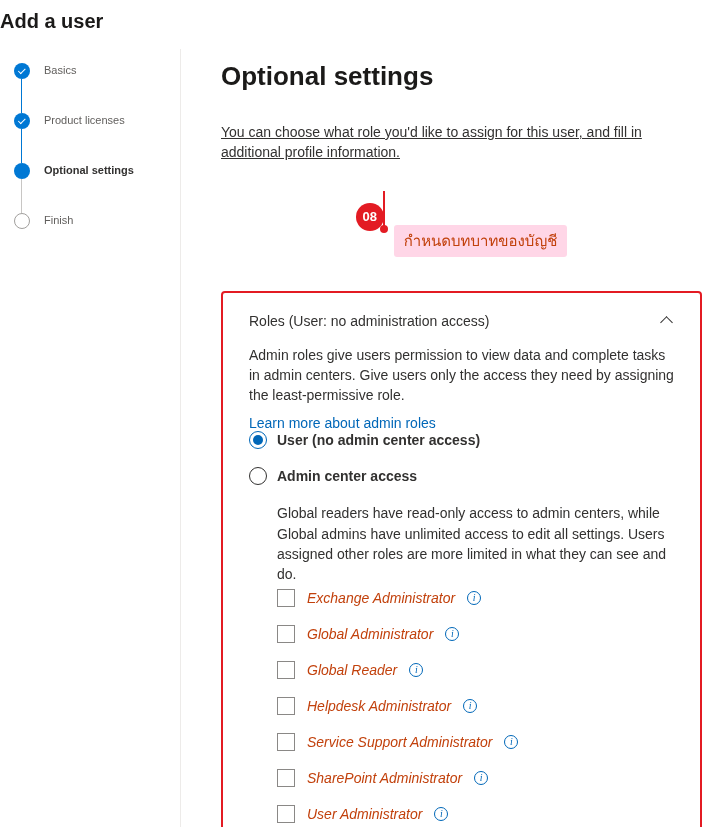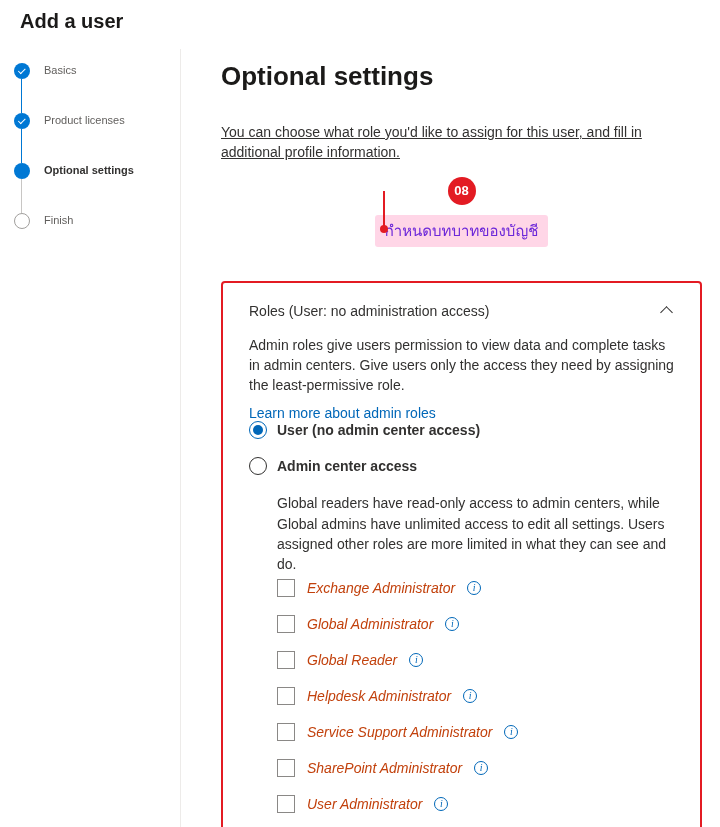--- a/index.html
+++ b/index.html
@@ -6,21 +6,21 @@
     body {
       font-family: "Segoe UI", -apple-system, sans-serif;
       font-size: 14px;
       color: #323130;
       background: #fff;
       width: 720px;
     }
     .page-title {
       font-size: 20px;
       font-weight: 700;
-      padding: 10px 20px 16px;
+      padding: 10px 0 16px;
       color: #1b1a19;
     }
     .layout {
       display: flex;
     }
     .stepper {
       width: 180px;
       padding: 14px 12px 0 14px;
       position: relative;
     }
@@ -93,37 +93,37 @@
       line-height: 1.45;
       text-decoration: underline;
     }
 
     .callout-wrap { position: relative; padding-bottom: 34px; }
     .callout {
       display: flex;
       align-items: center;
       justify-content: center;
       gap: 10px;
-      flex-direction: column;
     }
     .callout-badge {
       background: #e31b23;
       color: #fff;
       font-weight: 700;
       border-radius: 999px;
       width: 28px; height: 28px;
       display: flex; align-items: center; justify-content: center;
       font-size: 13px;
     }
     .callout-text {
       background: #ffd6e7;
       padding: 4px 10px;
       border-radius: 3px;
       font-size: 15px;
-      color: #6d28d9;
+      color: #c2410c;
+      margin-top: 48px;
     }
     .callout-leader {
       position: absolute;
       left: 162px;
       top: 14px;
       width: 1.5px;
       height: 38px;
       background: #e31b23;
     }
     .callout-leader::after{

